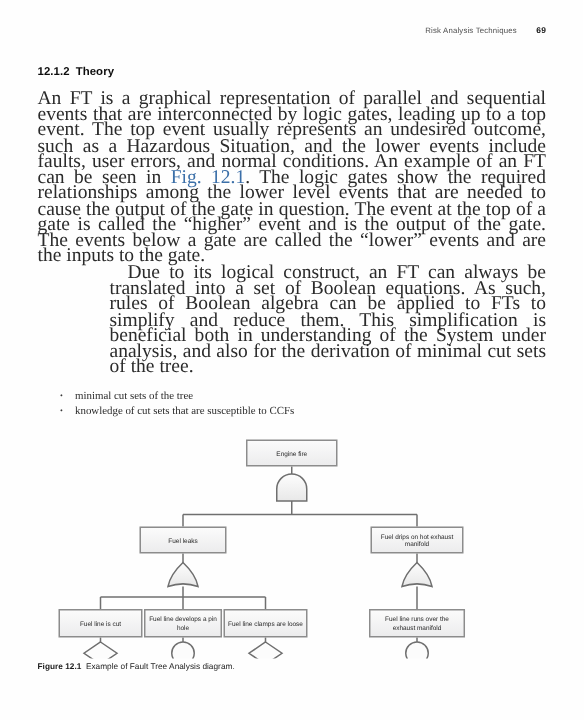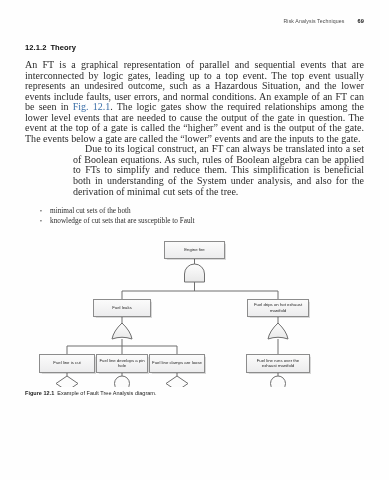--- a/index.html
+++ b/index.html
@@ -55,21 +55,21 @@
     font-weight: bold;
     font-size: 7.6px;
     color: #0d0d0d;
     letter-spacing: 0.05px;
   }
   .sec-heading .num { margin-right: 4px; }
 
   
   p.body {
     margin: 0;
-    font-size: 10px;
+    font-size: 13px;
     line-height: 10.55px;
     text-align: justify;
     text-justify: inter-word;
     color: #2b2b2b;
     letter-spacing: 0.01px;
   }
   p.first { margin-top: 8px; }
   p.indent { text-indent: 12px; margin-left: 48px; }
   .figref { color: #3b6fa8; }
 
@@ -144,22 +144,22 @@
     <div class="sec-heading">
       <span class="num">12.1.2</span><span>Theory</span>
     </div>
 
     <p class="body first"><span>An FT is a graphical representation of parallel and sequential events that are interconnected by logic gates, leading up to a top event. The top event usually represents an undesired outcome, such as a Hazardous Situation, and the lower events include faults, user errors, and normal conditions. An example of an FT can be seen in </span><span class="figref">Fig. 12.1</span><span>. The logic gates show the required relationships among the lower level events that are needed to cause the output of the gate in question. The event at the top of a gate is called the “higher” event and is the output of the gate. The events below a gate are called the “lower” events and are the inputs to the gate.</span></p>
 
     <p class="body indent">Due to its logical construct, an FT can always be translated into a set of Boolean equations. As such, rules of Boolean algebra can be applied to FTs to simplify and reduce them. This simplification is beneficial both in understanding of the System under analysis, and also for the derivation of minimal cut sets of the tree.</p>
 
 
     <ul class="bullets">
-      <li>minimal cut sets of the both</li>
-      <li>knowledge of cut sets that are susceptible to Fault</li>
+      <li>minimal cut sets of the tree</li>
+      <li>knowledge of cut sets that are susceptible to CCFs</li>
     </ul>
 
 
     <div class="figure">
       <svg class="fig-svg" width="339" height="150" viewBox="0 0 339 150">
         <defs>
           <linearGradient id="boxgrad" x1="0" y1="0" x2="0" y2="1">
             <stop offset="0%" stop-color="#fcfcfc"></stop>
             <stop offset="100%" stop-color="#eaeaeb"></stop>
           </linearGradient>

